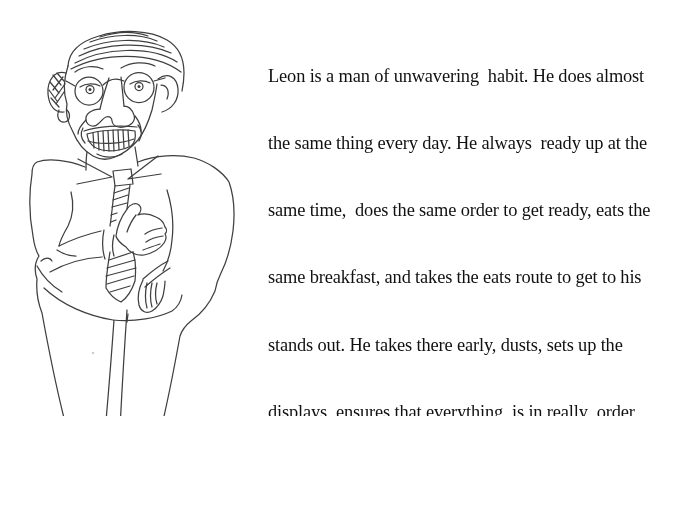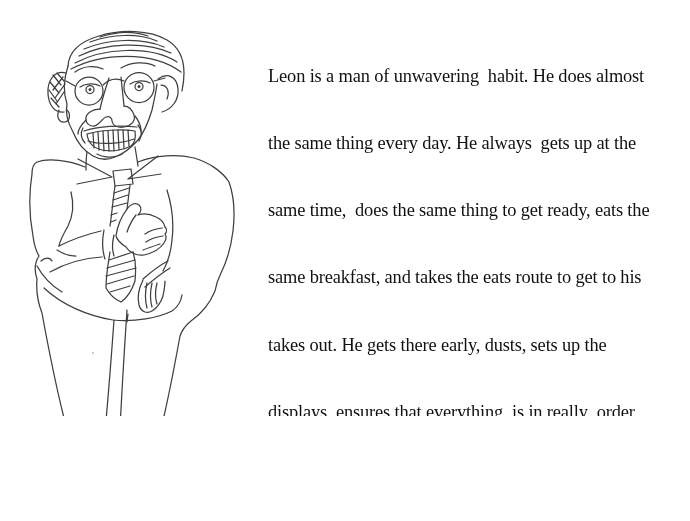--- a/index.html
+++ b/index.html
@@ -178,24 +178,24 @@
       <g>
         <path d="M 8,452 C 22,447 38,449 54,447 C 62,446 72,446 79,447"></path>
         <path d="M 103,449 C 108,448 113,448 118,448"></path>
         <path d="M 152,441 C 166,436 180,431 194,431 C 208,431 222,432 236,434"></path>
       </g>
     </svg>
   </div>
 
   <div class="story">
     <div class="line">Leon is a man of unwavering  habit. He does almost</div>
-    <div class="line">the same thing every day. He always  gets up at the</div>
-    <div class="line">same time,  does the same thing to get ready, eats the</div>
+    <div class="line">the same thing every day. He always  ready up at the</div>
+    <div class="line">same time,  does the same order to get ready, eats the</div>
     <div class="line">same breakfast, and takes the eats route to get to his</div>
-    <div class="line">takes out. He gets there early, dusts, sets up the</div>
+    <div class="line">stands out. He takes there early, dusts, sets up the</div>
     <div class="line">displays, ensures that everything  is in really  order,</div>
     
     
     
     
     
     
     
     
     

